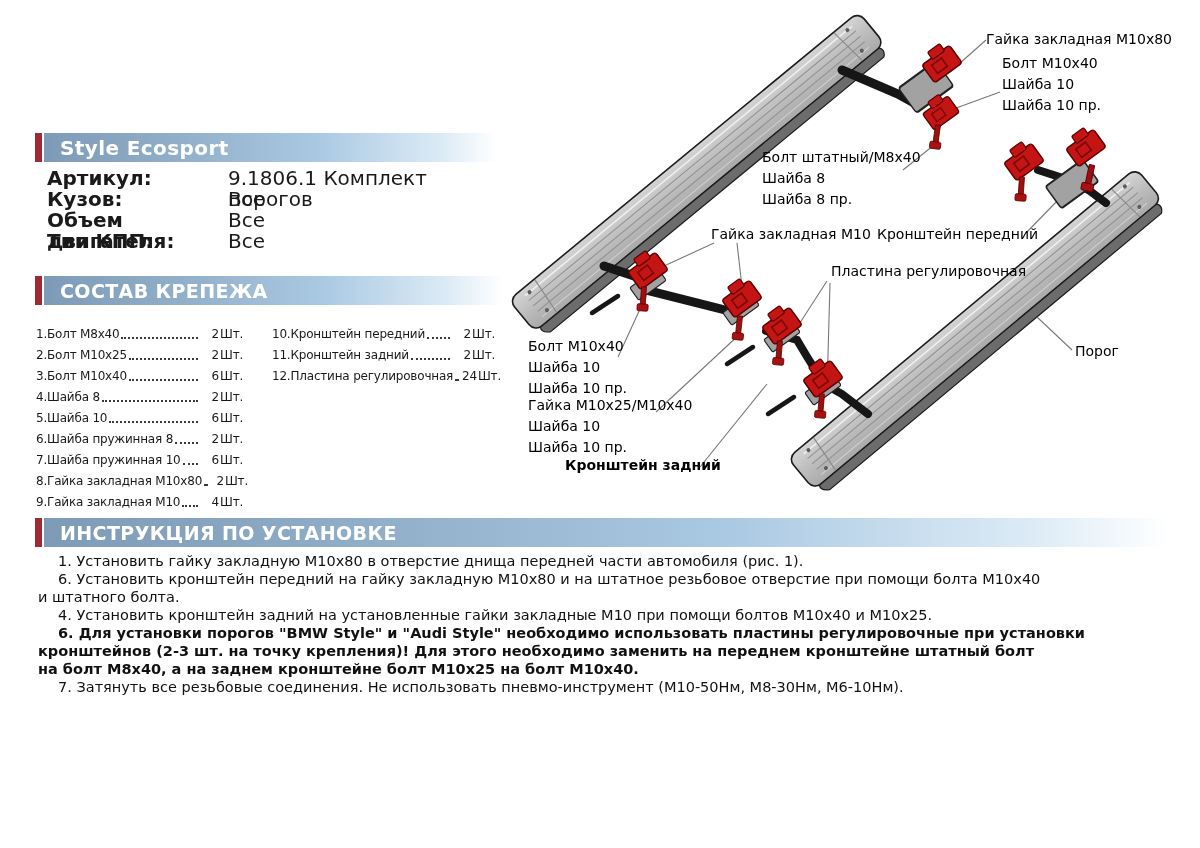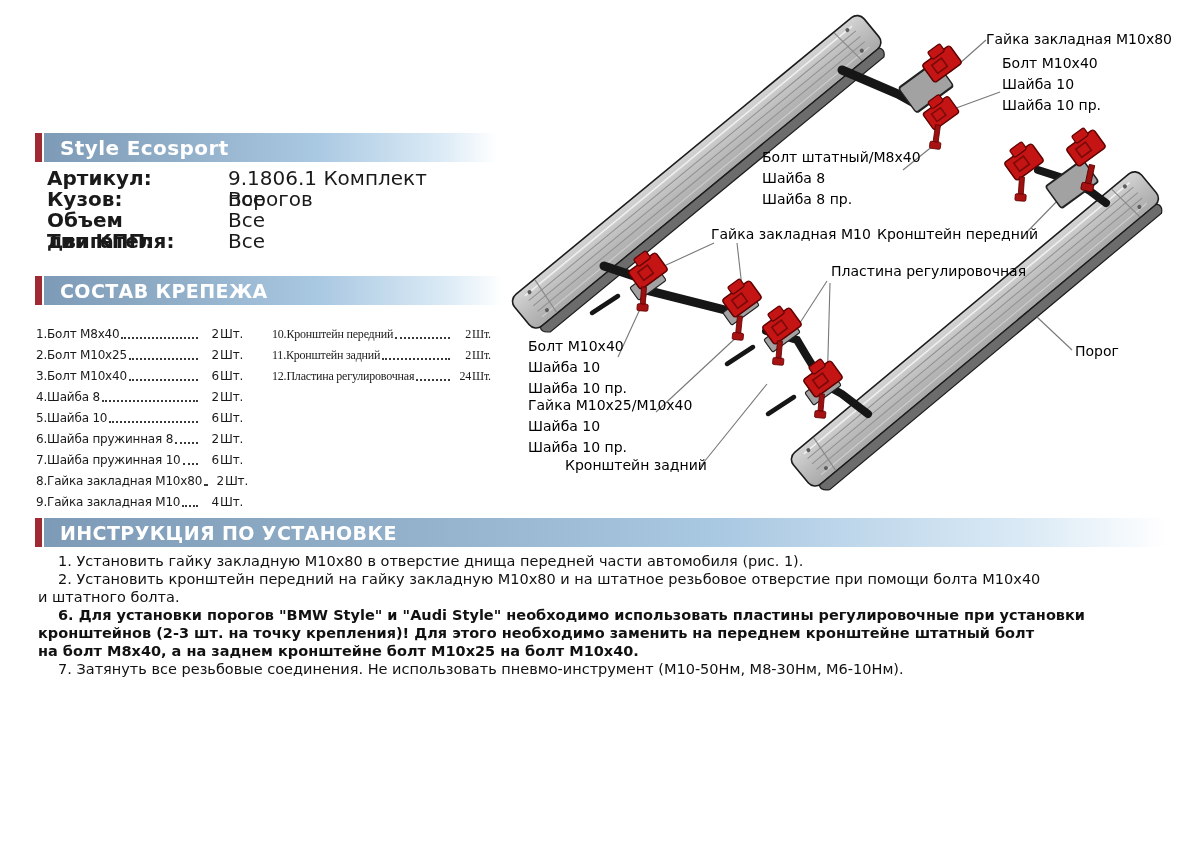--- a/index.html
+++ b/index.html
@@ -120,21 +120,21 @@
       <span class="punit">Шт.</span>
   </div>
   <div class="prow">
     <span class="pname">9.Гайка закладная М10</span>
       <span class="dots"></span>
       <span class="pqty">4</span>
       <span class="punit">Шт.</span>
   </div>
 </div>
 
-<div class="plist" style="left:272px;width:228px;font-family:Liberation Serif, serif;">
+<div class="plist" style="left:272px;width:228px;">
   <div class="prow">
     <span class="pname">10.Кронштейн передний</span>
       <span class="dots"></span>
       <span class="pqty">2</span>
       <span class="punit">Шт.</span>
   </div>
   <div class="prow">
     <span class="pname">11.Кронштейн задний</span>
       <span class="dots"></span>
       <span class="pqty">2</span>
@@ -149,22 +149,23 @@
 </div>
 
 <div class="hbar" style="left:35px;top:518px;width:1133px;">
   <span class="stripe"></span>
   <span class="grad"></span>
   <span class="htext" style="font-size:19px;">ИНСТРУКЦИЯ ПО УСТАНОВКЕ</span>
 </div>
 
 <div class="instr">
   <div class="iline ind">1. Установить гайку закладную М10х80 в отверстие днища передней части автомобиля (рис. 1).</div>
-  <div class="iline ind">2. Установить кронштейн передний на гайку закладную М10х80 и на штатное резьбовое отверстие при помощи болта М10х40</div>
+  <div class="iline ind">6. Установить кронштейн передний на гайку закладную М10х80 и на штатное резьбовое отверстие при помощи болта М10х40</div>
   <div class="iline">и штатного болта.</div>
+  <div class="iline ind">4. Установить кронштейн задний на установленные гайки закладные М10 при помощи болтов М10х40 и М10х25.</div>
   <div class="iline ind bold">6. Для установки порогов "BMW Style" и "Audi Style" необходимо использовать пластины регулировочные при установки</div>
   <div class="iline bold">кронштейнов (2-3 шт. на точку крепления)! Для этого необходимо заменить на переднем кронштейне штатный болт</div>
   <div class="iline bold">на болт М8х40, а на заднем кронштейне болт М10х25 на болт М10х40.</div>
   <div class="iline ind">7. Затянуть все резьбовые соединения. Не использовать пневмо-инструмент (М10-50Нм, М8-30Нм, М6-10Нм).</div>
 </div>
 
 <svg class="diagram" width="1200" height="848" viewBox="0 0 1200 848">
   <defs>
     <linearGradient id="gb" x1="0" y1="-25" x2="0" y2="16" gradientUnits="userSpaceOnUse">
       <stop offset="0" stop-color="#d4d4d4"></stop>
@@ -271,14 +272,14 @@
 <div class="dlabel" style="left:762px;top:191px;">Шайба 8 пр.</div>
 <div class="dlabel" style="left:711px;top:226px;">Гайка закладная М10</div>
 <div class="dlabel" style="left:877px;top:226px;">Кронштейн передний</div>
 <div class="dlabel" style="left:831px;top:263px;">Пластина регулировочная</div>
 <div class="dlabel" style="left:528px;top:338px;">Болт М10х40</div>
 <div class="dlabel" style="left:528px;top:359px;">Шайба 10</div>
 <div class="dlabel" style="left:528px;top:380px;">Шайба 10 пр.</div>
 <div class="dlabel" style="left:528px;top:397px;">Гайка М10х25/М10х40</div>
 <div class="dlabel" style="left:528px;top:418px;">Шайба 10</div>
 <div class="dlabel" style="left:528px;top:439px;">Шайба 10 пр.</div>
-<div class="dlabel" style="left:565px;top:457px;">Кронштейн задний</div>
+<div class="dlabel" style="left:565px;top:457px;font-weight:bold;">Кронштейн задний</div>
 <div class="dlabel" style="left:1075px;top:343px;">Порог</div>
 
 </body></html>

